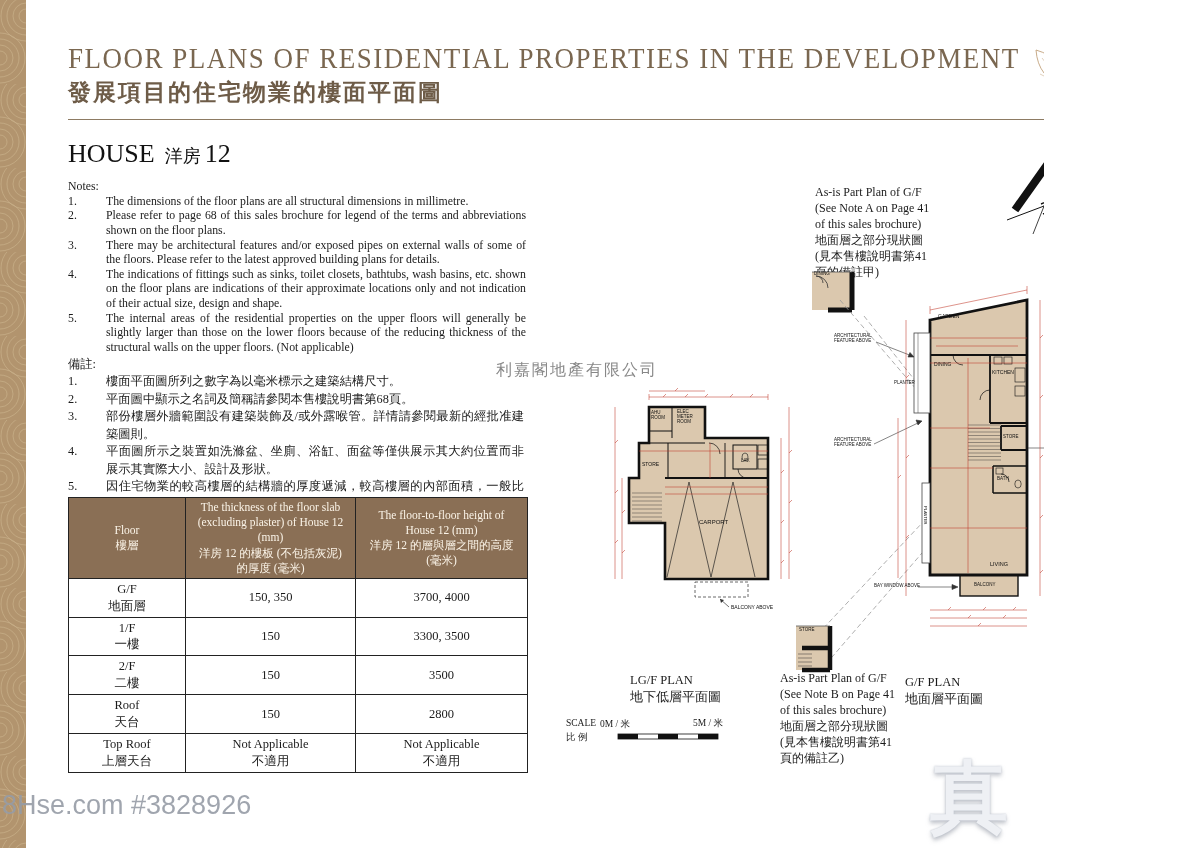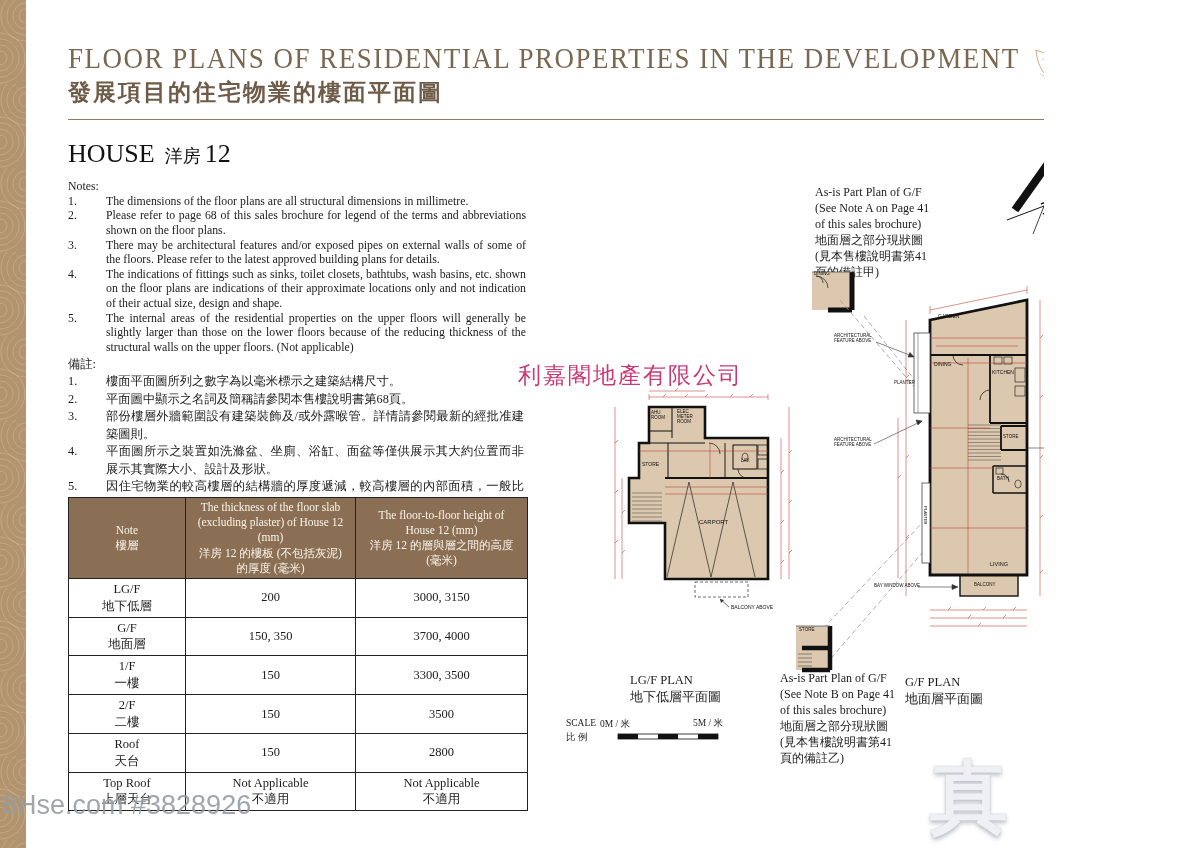--- a/index.html
+++ b/index.html
@@ -21,21 +21,21 @@
   table.spec{position:absolute;left:68px;top:497px;width:459px;border-collapse:collapse;
              table-layout:fixed;text-align:center}
   table.spec th,table.spec td{border:1px solid #222;padding:2px;vertical-align:middle}
   table.spec th{background:#8a6f55;color:#fbf4e8;font-weight:400;font-size:11.5px;line-height:1.32;height:72px}
   table.spec td{font-size:12.5px;line-height:1.35;height:33px}
   .lbl{position:absolute;font-family:"Liberation Sans",sans-serif;color:#111;line-height:1.1;white-space:pre-line}
   .plan-title{position:absolute;text-align:left;font-size:12.5px;line-height:1.1}
   .plan-title .zh{font-size:13px;margin-top:2px}
   .asis{position:absolute;font-size:12px;line-height:16px}
   .scale-txt{position:absolute;font-size:9.5px}
-  .wm-center{position:absolute;left:518px;top:360px;font-size:23px;color:#be185d;opacity:.85;letter-spacing:2px}
+  .wm-center{position:absolute;left:496px;top:360px;font-size:16px;color:#737373;opacity:.85;letter-spacing:2px}
   .wm-left{position:absolute;left:2px;top:790px;font-family:"Liberation Sans",sans-serif;
            font-size:27px;color:#969ca6;opacity:.9}
   .wm-right{position:absolute;left:930px;top:746px;font-family:"Liberation Sans",sans-serif;font-weight:700;
             font-size:78px;letter-spacing:6px;color:#eef0f4;
             text-shadow:0 0 2px #bcc2cc,0 3px 4px rgba(140,146,158,.55)}
   .vtext{writing-mode:vertical-rl}
 </style>
 </head>
 <body>
 
@@ -126,38 +126,32 @@
   </div>
 
   <table class="spec">
     <colgroup>
         <col style="width:117px">
         <col style="width:170px">
         <col style="width:172px">
       </colgroup>
     <tbody>
         <tr>
-      <th class="pre">Note
+      <th class="pre">Floor
 樓層</th>
       <th class="pre">The thickness of the floor slab
 (excluding plaster) of House 12
 (mm)
 洋房 12 的樓板 (不包括灰泥)
 的厚度 (毫米)</th>
       <th class="pre">The floor-to-floor height of
 House 12 (mm)
 洋房 12 的層與層之間的高度
 (毫米)</th>
     </tr>
-    <tr>
-          <td class="pre">LG/F
-地下低層</td>
-          <td class="pre">200</td>
-          <td class="pre">3000, 3150</td>
-        </tr>
     <tr>
           <td class="pre">G/F
 地面層</td>
           <td class="pre">150, 350</td>
           <td class="pre">3700, 4000</td>
         </tr>
     <tr>
           <td class="pre">1/F
 一樓</td>
           <td class="pre">150</td>

